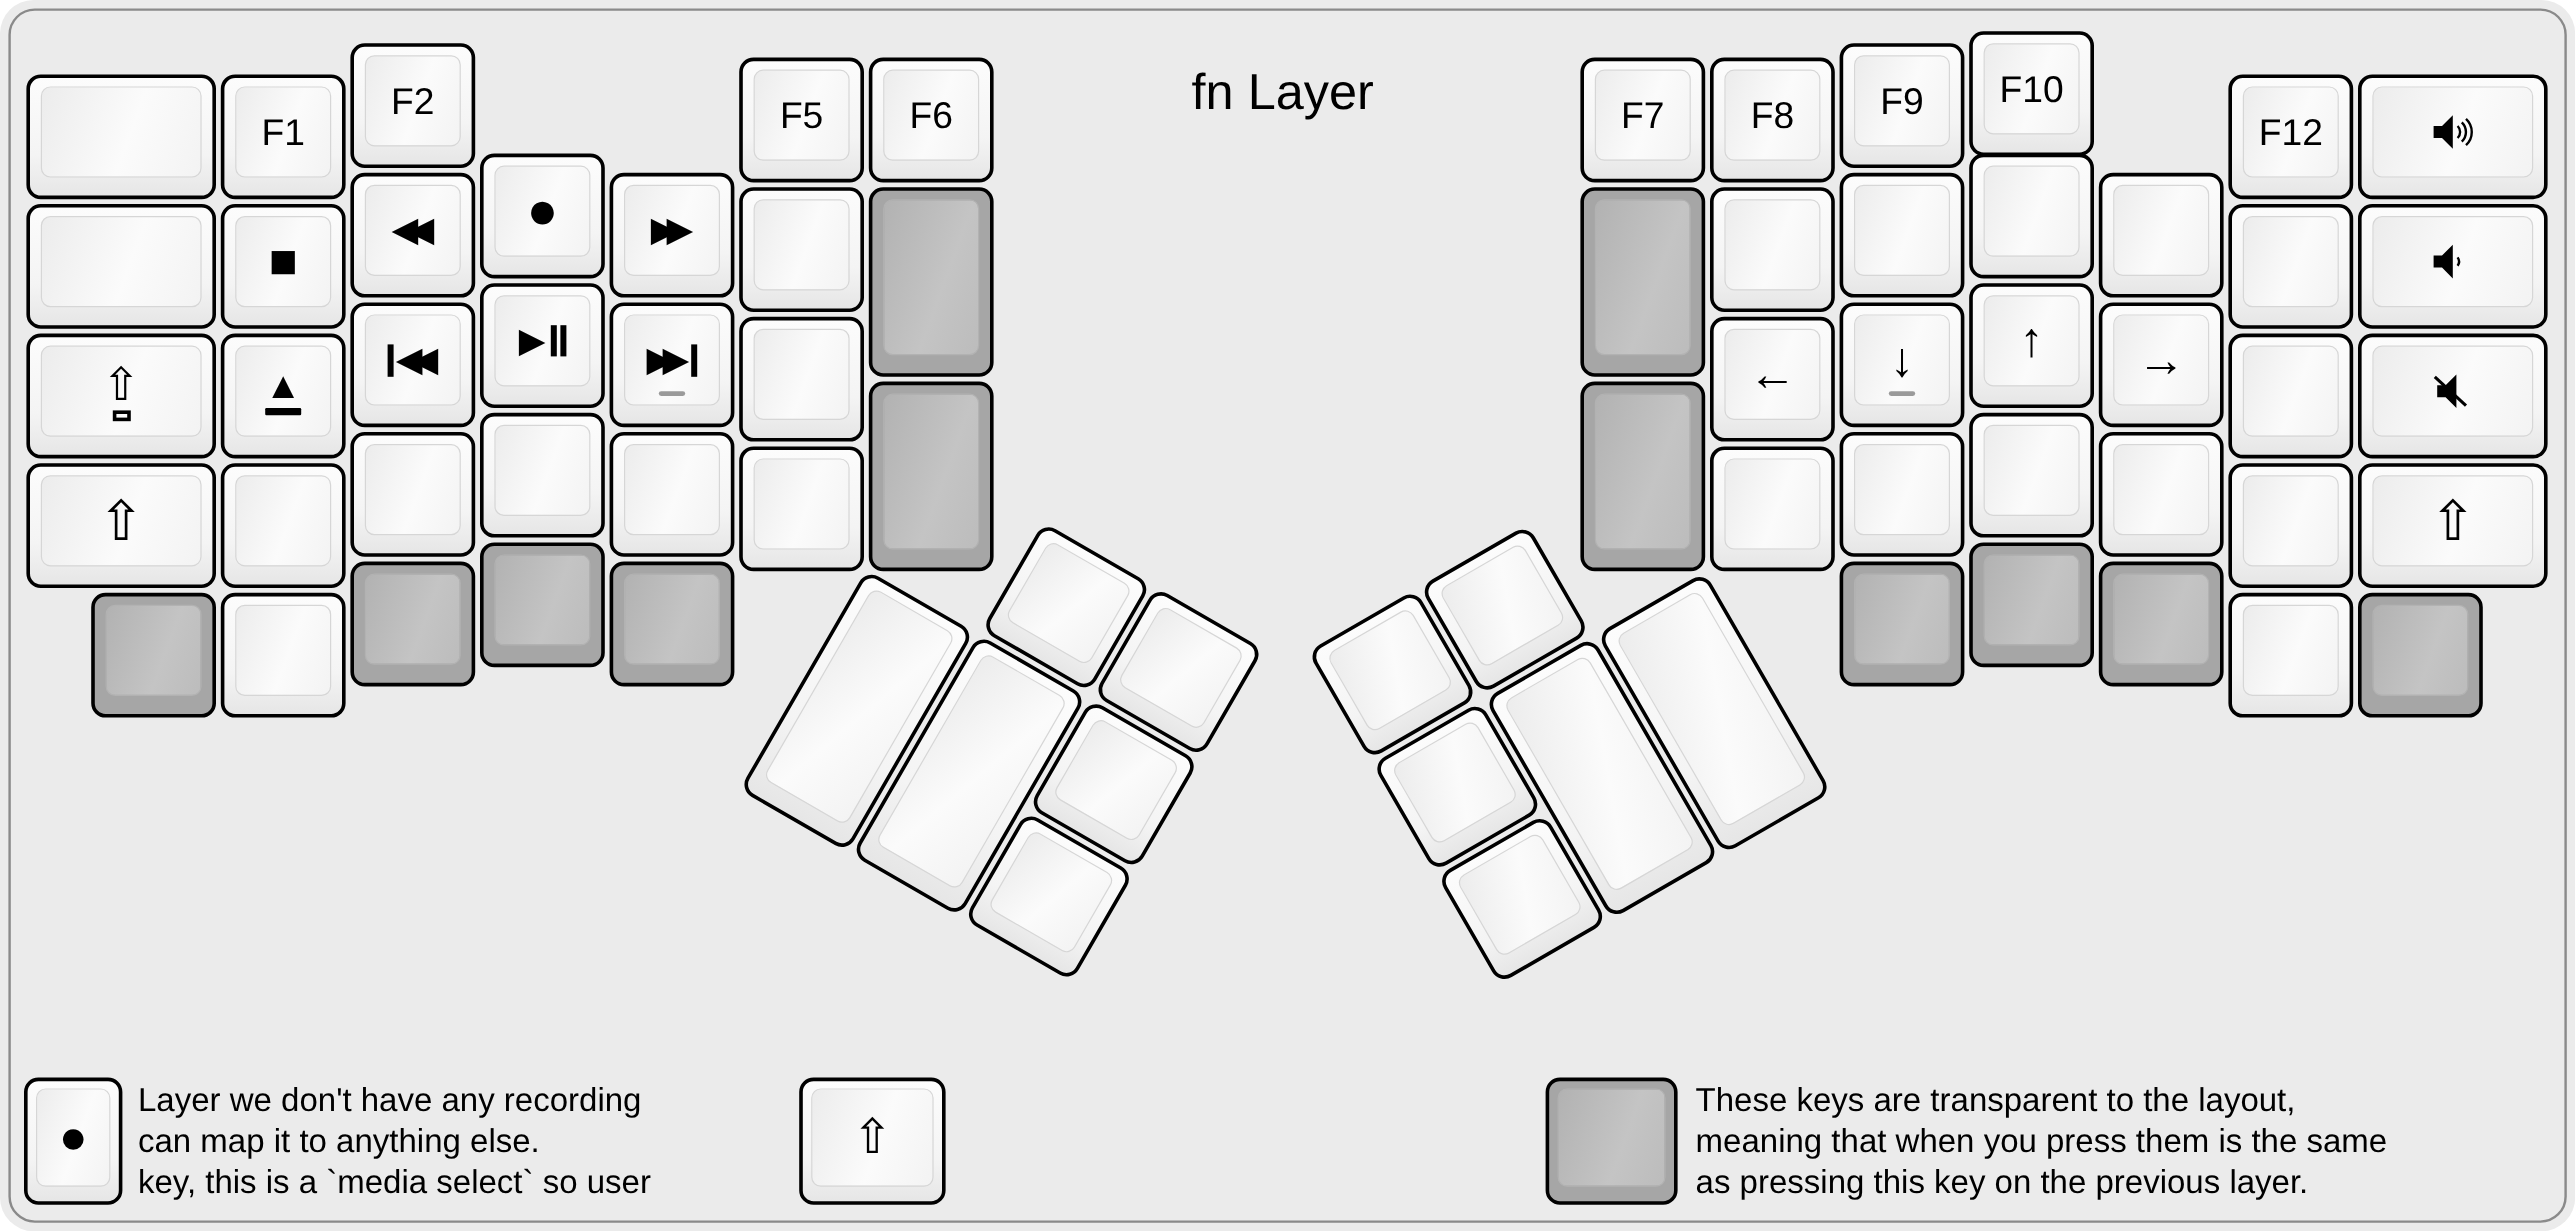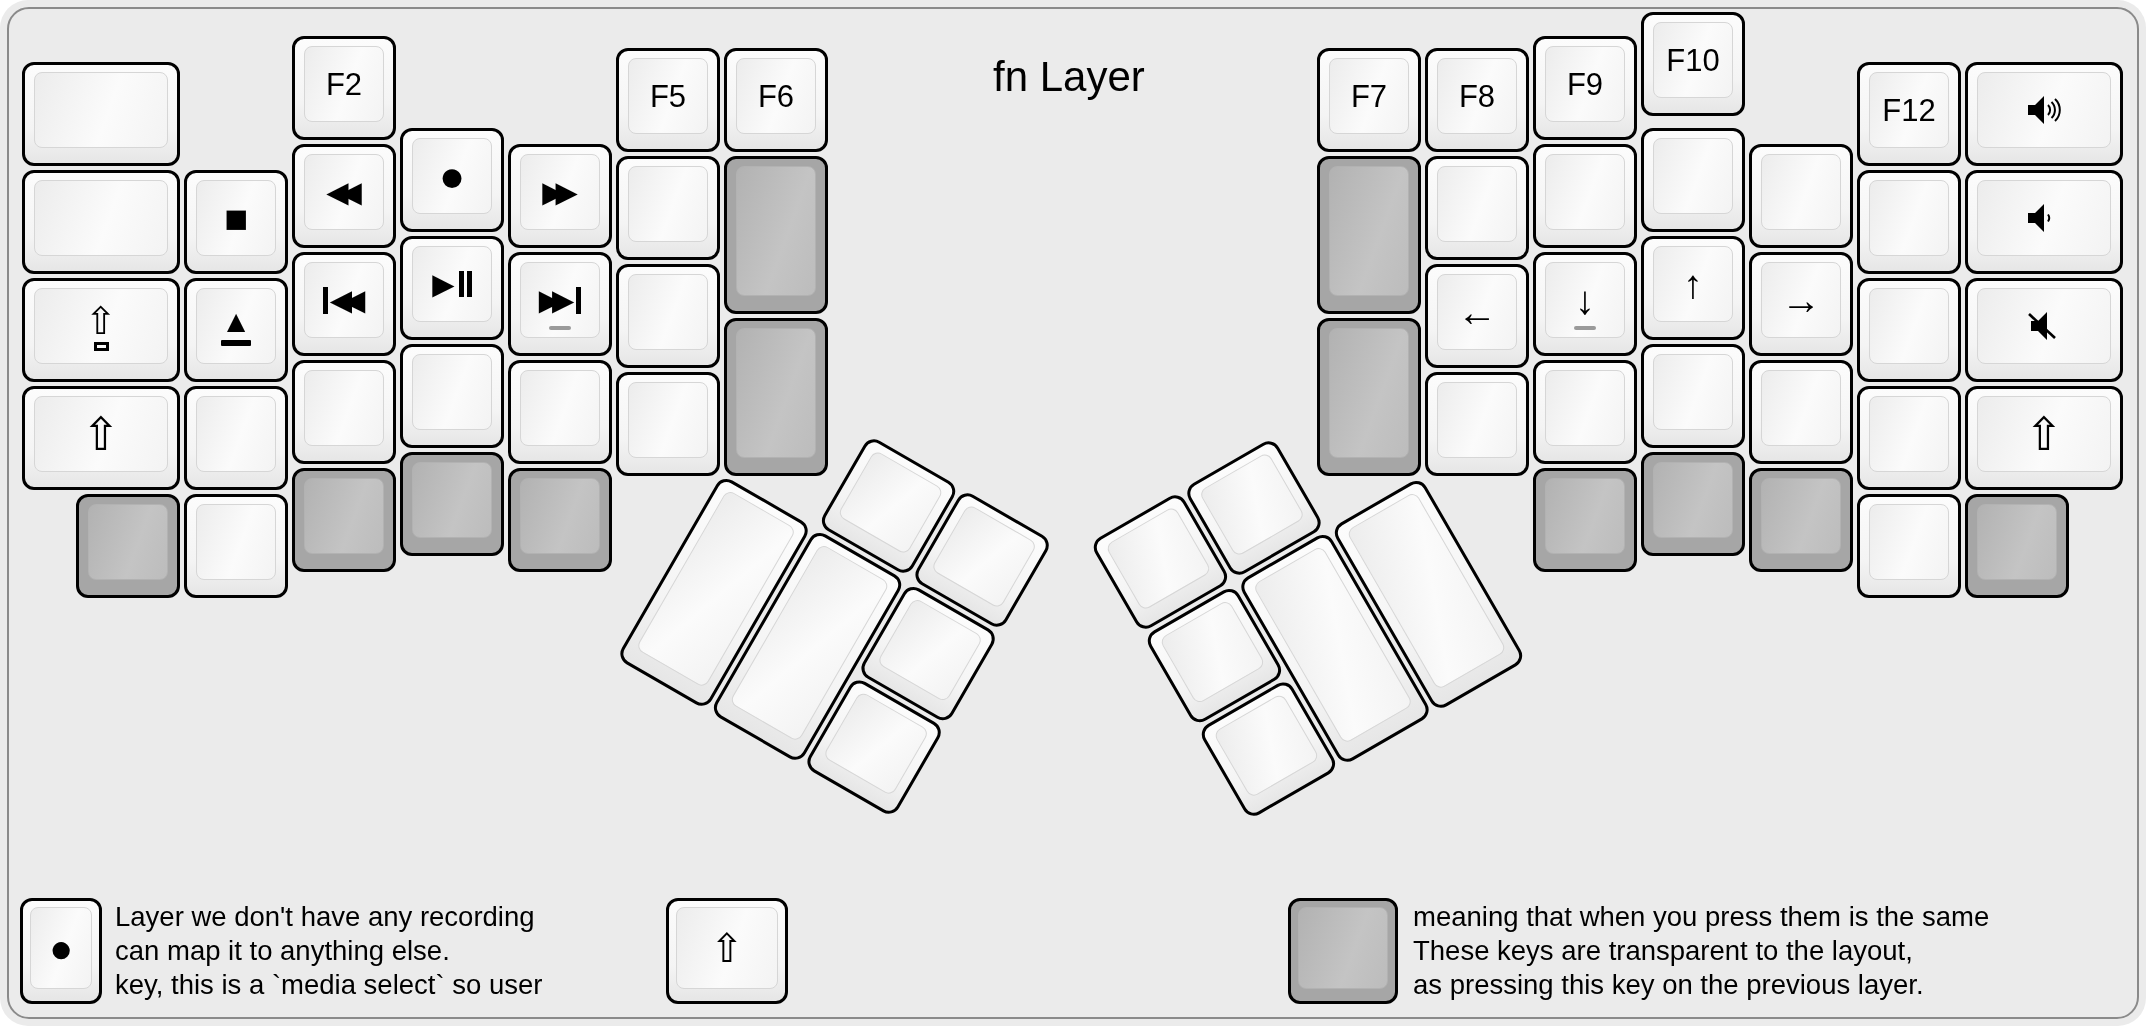--- a/index.html
+++ b/index.html
@@ -76,20 +76,25 @@
           <span class="capsq"></span>
         </span>
   </div>
     </div>
   <div class="k w15" style="left:22px;top:386px">
       <div class="t">
       <span class="shiftg">⇧</span>
   </div>
     </div>
 
+  <div class="k" style="left:184px;top:62px">
+      <div class="t">
+        <span class="flabel">F1</span>
+      </div>
+    </div>
   <div class="k" style="left:184px;top:170px">
       <div class="t">
         <span class="glyph-stop">■</span>
       </div>
     </div>
   <div class="k" style="left:184px;top:278px">
       <div class="t">
       <span class="vstack">
           <span class="tri" style="font-size:31px">▲</span>
           <span class="ejbar"></span>
@@ -298,21 +303,21 @@
       <span class="dash"></span>
   </div>
     </div>
   <div class="k" style="left:1533px;top:360px">
       <div class="t"></div>
     </div>
   <div class="k gray" style="left:1533px;top:468px">
       <div class="t"></div>
     </div>
 
-  <div class="k" style="left:1641px;top:12px">
+  <div class="k" style="left:1641px;top:26px">
       <div class="t">
         <span class="flabel">F10</span>
       </div>
     </div>
   <div class="k" style="left:1641px;top:128px">
       <div class="t"></div>
     </div>
   <div class="k" style="left:1641px;top:236px">
       <div class="t">
         <span class="arrow">↑</span>
@@ -407,19 +412,19 @@
   <div class="k ksm" style="left:666px;top:898px;width:122px;height:106px">
       <div class="t">
       <span style="font-size:40px;line-height:1">⇧</span>
   </div>
     </div>
 
   <div class="k gray ksm" style="left:1288px;top:898px;width:110px;height:106px">
       <div class="t"></div>
     </div>
   <div class="legend-text" style="left:1413px;top:900px">
+    <div>These keys are transparent to the layout,</div>
     <div>meaning that when you press them is the same</div>
-    <div>These keys are transparent to the layout,</div>
     <div>as pressing this key on the previous layer.</div>
   </div>
 
   <div class="frame"></div>
 </div>
 
 </body></html>

